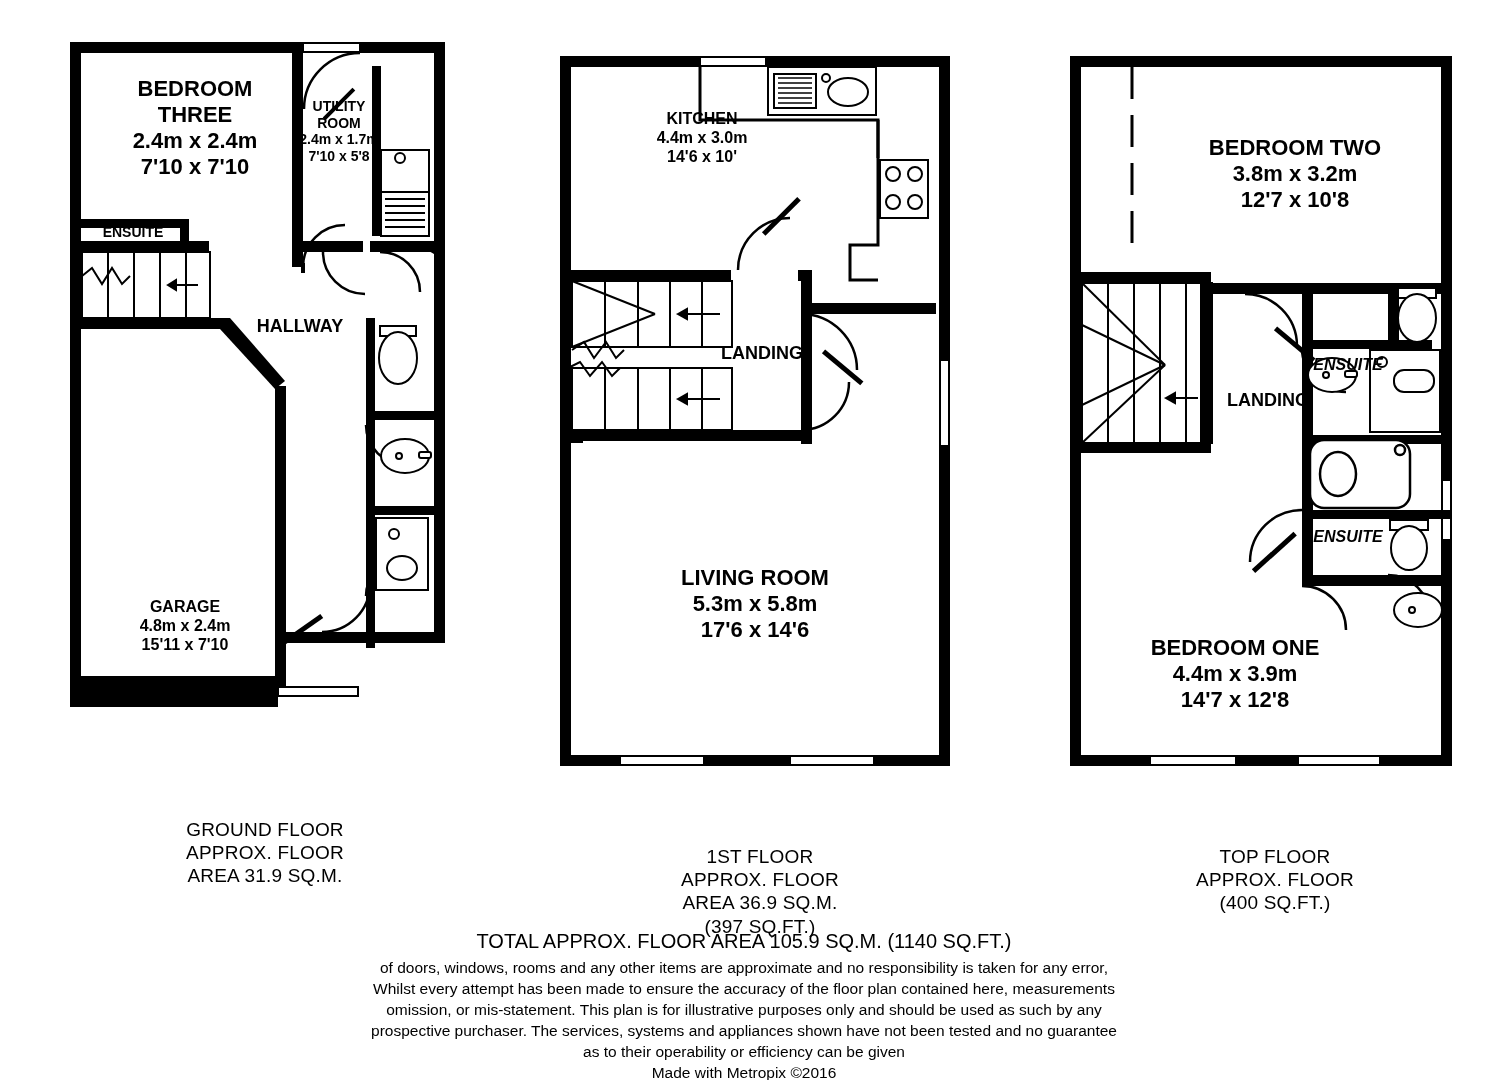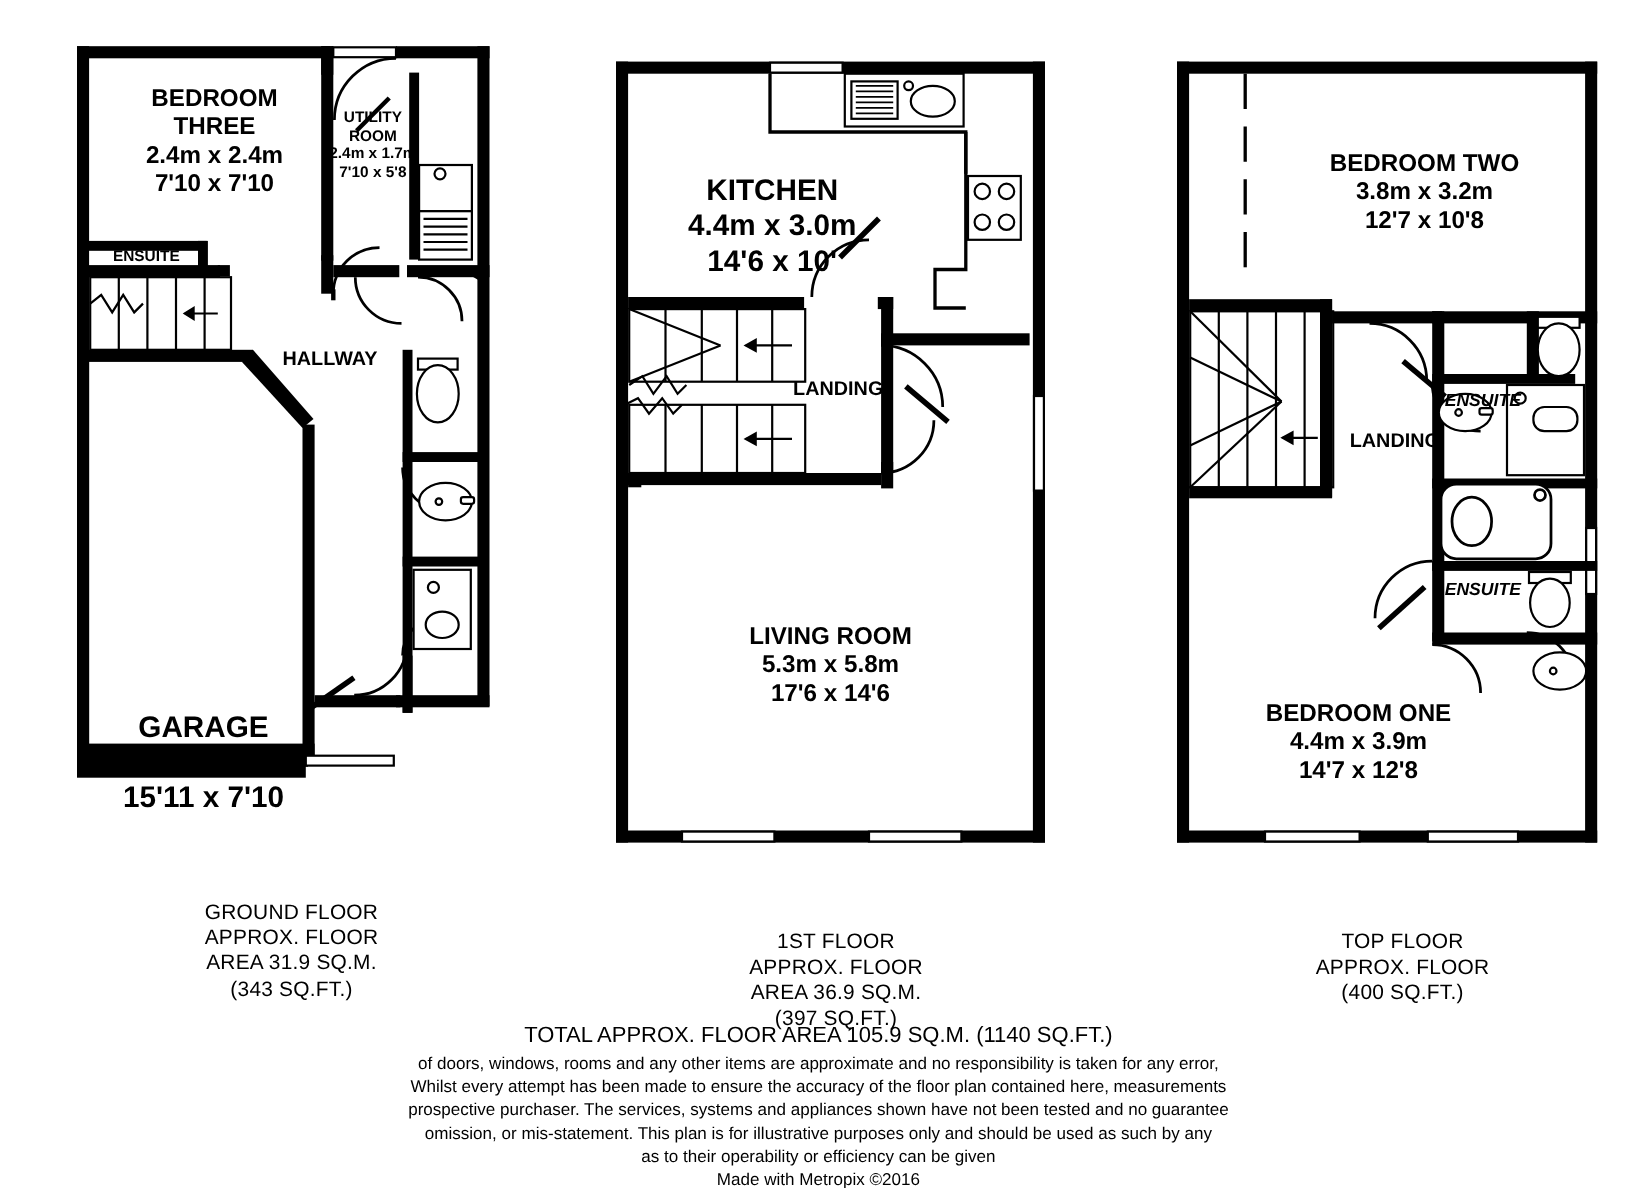--- a/index.html
+++ b/index.html
@@ -20,21 +20,21 @@
   }
   .room-label {
     position: absolute;
     text-align: center;
     font-weight: bold;
     line-height: 1.18;
     white-space: nowrap;
   }
   .room-label .t { display:block; }
   .lbl-22 { font-size: 22px; }
-  .lbl-20 { font-size: 27px; margin-top: 48px; }
+  .lbl-20 { font-size: 16px; }
   .lbl-18 { font-size: 18px; }
   .lbl-16 { font-size: 16px; font-style: italic; }
   .lbl-14 { font-size: 14px; }
 
   .caption {
     position: absolute;
     text-align: center;
     font-size: 19px;
     line-height: 1.22;
     letter-spacing: .2px;
@@ -207,21 +207,20 @@
     <span class="t">GARAGE</span>
     <span class="t">4.8m x 2.4m</span>
     <span class="t">15'11 x 7'10</span>
   </div>
 </div>
 
 <div class="caption" style="left:120px; top:818px; width:290px;">
   <span class="t">GROUND FLOOR</span>
   <span class="t">APPROX. FLOOR</span>
   <span class="t">AREA 31.9 SQ.M.</span>
-  <span class="t">(343 SQ.FT.)</span>
 </div>
 
 <div class="plan" style="left:560px; top:50px; width:400px; height:730px;">
   <svg class="fixtures" width="400" height="730" viewBox="0 0 400 730">
     <g fill="#000">
 
       <rect x="0" y="6" width="390" height="11"></rect>
       <rect x="0" y="6" width="11" height="710"></rect>
       <rect x="379" y="6" width="11" height="710"></rect>
       <rect x="0" y="705" width="390" height="11"></rect>
@@ -452,17 +451,17 @@
   <span class="t">TOP FLOOR</span>
   <span class="t">APPROX. FLOOR</span>
   <span class="t">(400 SQ.FT.)</span>
 </div>
 
 <div class="total" style="top:930px;">TOTAL APPROX. FLOOR AREA 105.9 SQ.M. (1140 SQ.FT.)</div>
 
 <div class="disclaimer" style="top:958px;">
   <span class="t">of doors, windows, rooms and any other items are approximate and no responsibility is taken for any error,</span>
   <span class="t">Whilst every attempt has been made to ensure the accuracy of the floor plan contained here, measurements</span>
+  <span class="t">omission, or mis-statement. This plan is for illustrative purposes only and should be used as such by any</span>
   <span class="t">prospective purchaser. The services, systems and appliances shown have not been tested and no guarantee</span>
-  <span class="t">omission, or mis-statement. This plan is for illustrative purposes only and should be used as such by any</span>
   <span class="t">as to their operability or efficiency can be given</span>
   <span class="t">Made with Metropix ©2016</span>
 </div>
 
 </body></html>

